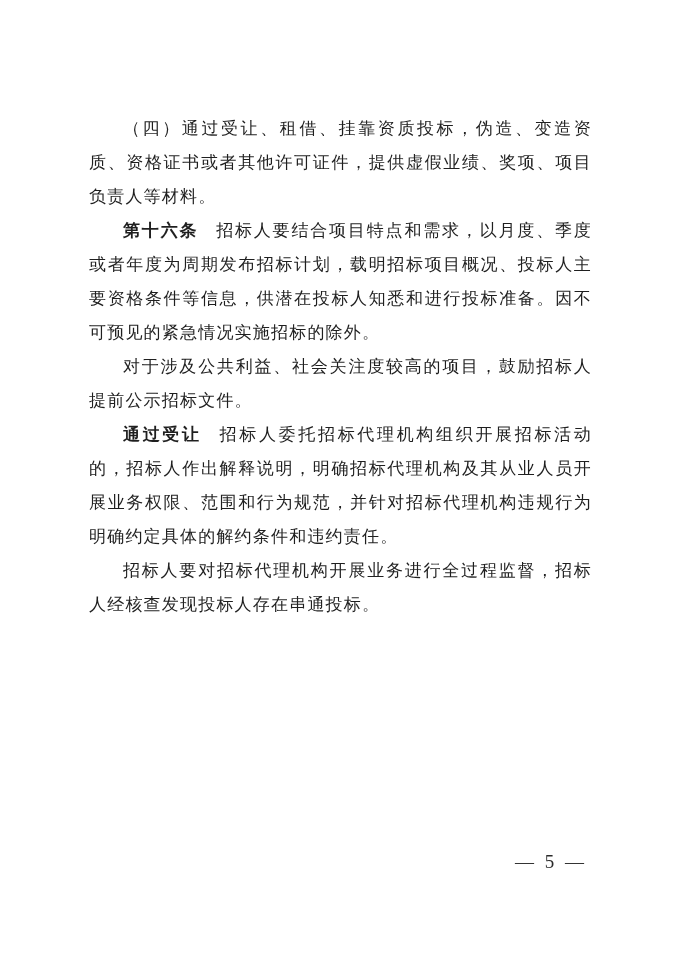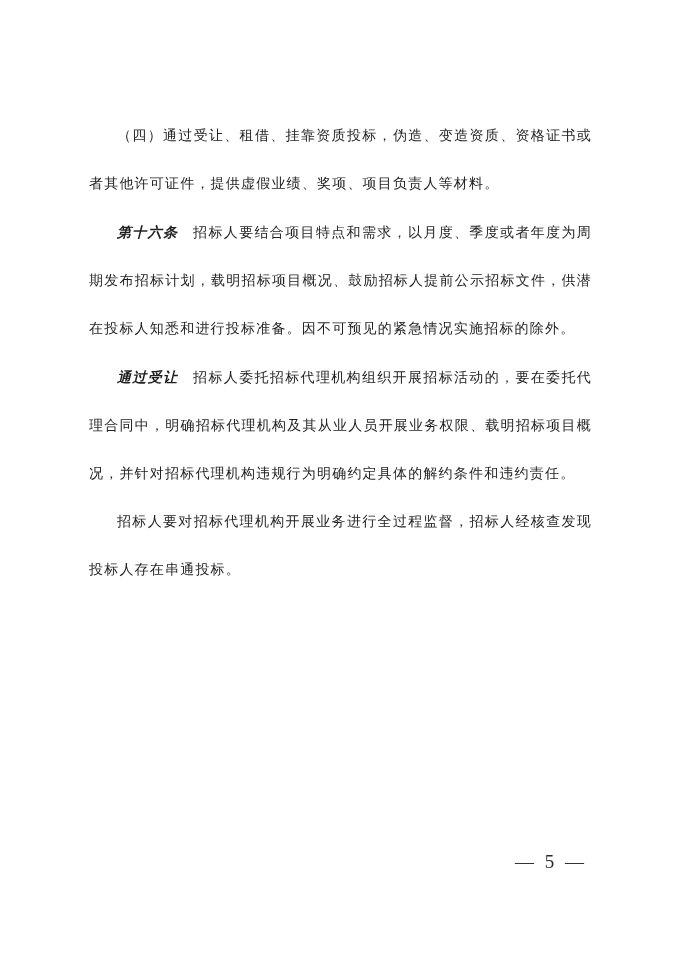--- a/index.html
+++ b/index.html
@@ -16,55 +16,55 @@
     overflow: hidden;
   }
   .content {
     position: absolute;
     top: 112px;
     left: 89px;
     width: 503px;
     color: #1f1f1f;
   }
   .para {
-    font-size: 14px;
-    line-height: 48px;
+    font-size: 17px;
+    line-height: 34px;
     text-indent: 2em;
     text-align: justify;
     text-justify: inter-ideograph;
     letter-spacing: 1.2px;
     word-break: break-all;
   }
   .para:after {
     
     content: "";
     display: inline-block;
     width: 0;
   }
   .article-label {
     font-family: "Liberation Sans", "DejaVu Sans", sans-serif;
     font-weight: 700;
     letter-spacing: 1.2px;
     margin-right: 1.05em;
-    font-style: italic;
   }
   .page-number {
     position: absolute;
     top: 851px;
     right: 93px;
     font-size: 19px;
     letter-spacing: 3px;
     color: #2a2a2a;
     font-family: "Liberation Serif", "DejaVu Serif", serif;
   }
 </style>
 </head>
 <body>
 
 <div class="page">
   <div class="content" id="paragraphs">
       <p class="para"><span>（四）通过受让、租借、挂靠资质投标，伪造、变造资质、资格证书或者其他许可证件，提供虚假业绩、奖项、项目负责人等材料。</span></p>
-      <p class="para"><span class="article-label">第十六条</span><span>招标人要结合项目特点和需求，以月度、季度或者年度为周期发布招标计划，载明招标项目概况、鼓励招标人提前公示招标文件，供潜在投标人知悉和进行投标准备。因不可预见的紧急情况实施招标的除外。</span></p>
-      <p class="para"><span class="article-label">通过受让</span><span>招标人委托招标代理机构组织开展招标活动的，要在委托代理合同中，明确招标代理机构及其从业人员开展业务权限、载明招标项目概况，并针对招标代理机构违规行为明确约定具体的解约条件和违约责任。</span></p>
+      <p class="para"><span class="article-label">第十六条</span><span>招标人要结合项目特点和需求，以月度、季度或者年度为周期发布招标计划，载明招标项目概况、投标人主要资格条件等信息，供潜在投标人知悉和进行投标准备。因不可预见的紧急情况实施招标的除外。</span></p>
+      <p class="para"><span>对于涉及公共利益、社会关注度较高的项目，鼓励招标人提前公示招标文件。</span></p>
+      <p class="para"><span class="article-label">通过受让</span><span>招标人委托招标代理机构组织开展招标活动的，招标人作出解释说明，明确招标代理机构及其从业人员开展业务权限、范围和行为规范，并针对招标代理机构违规行为明确约定具体的解约条件和违约责任。</span></p>
       <p class="para"><span>招标人要对招标代理机构开展业务进行全过程监督，招标人经核查发现投标人存在串通投标。</span></p>
     </div>
   <div class="page-number">— 5 —</div>
 </div>
 
 </body></html>

